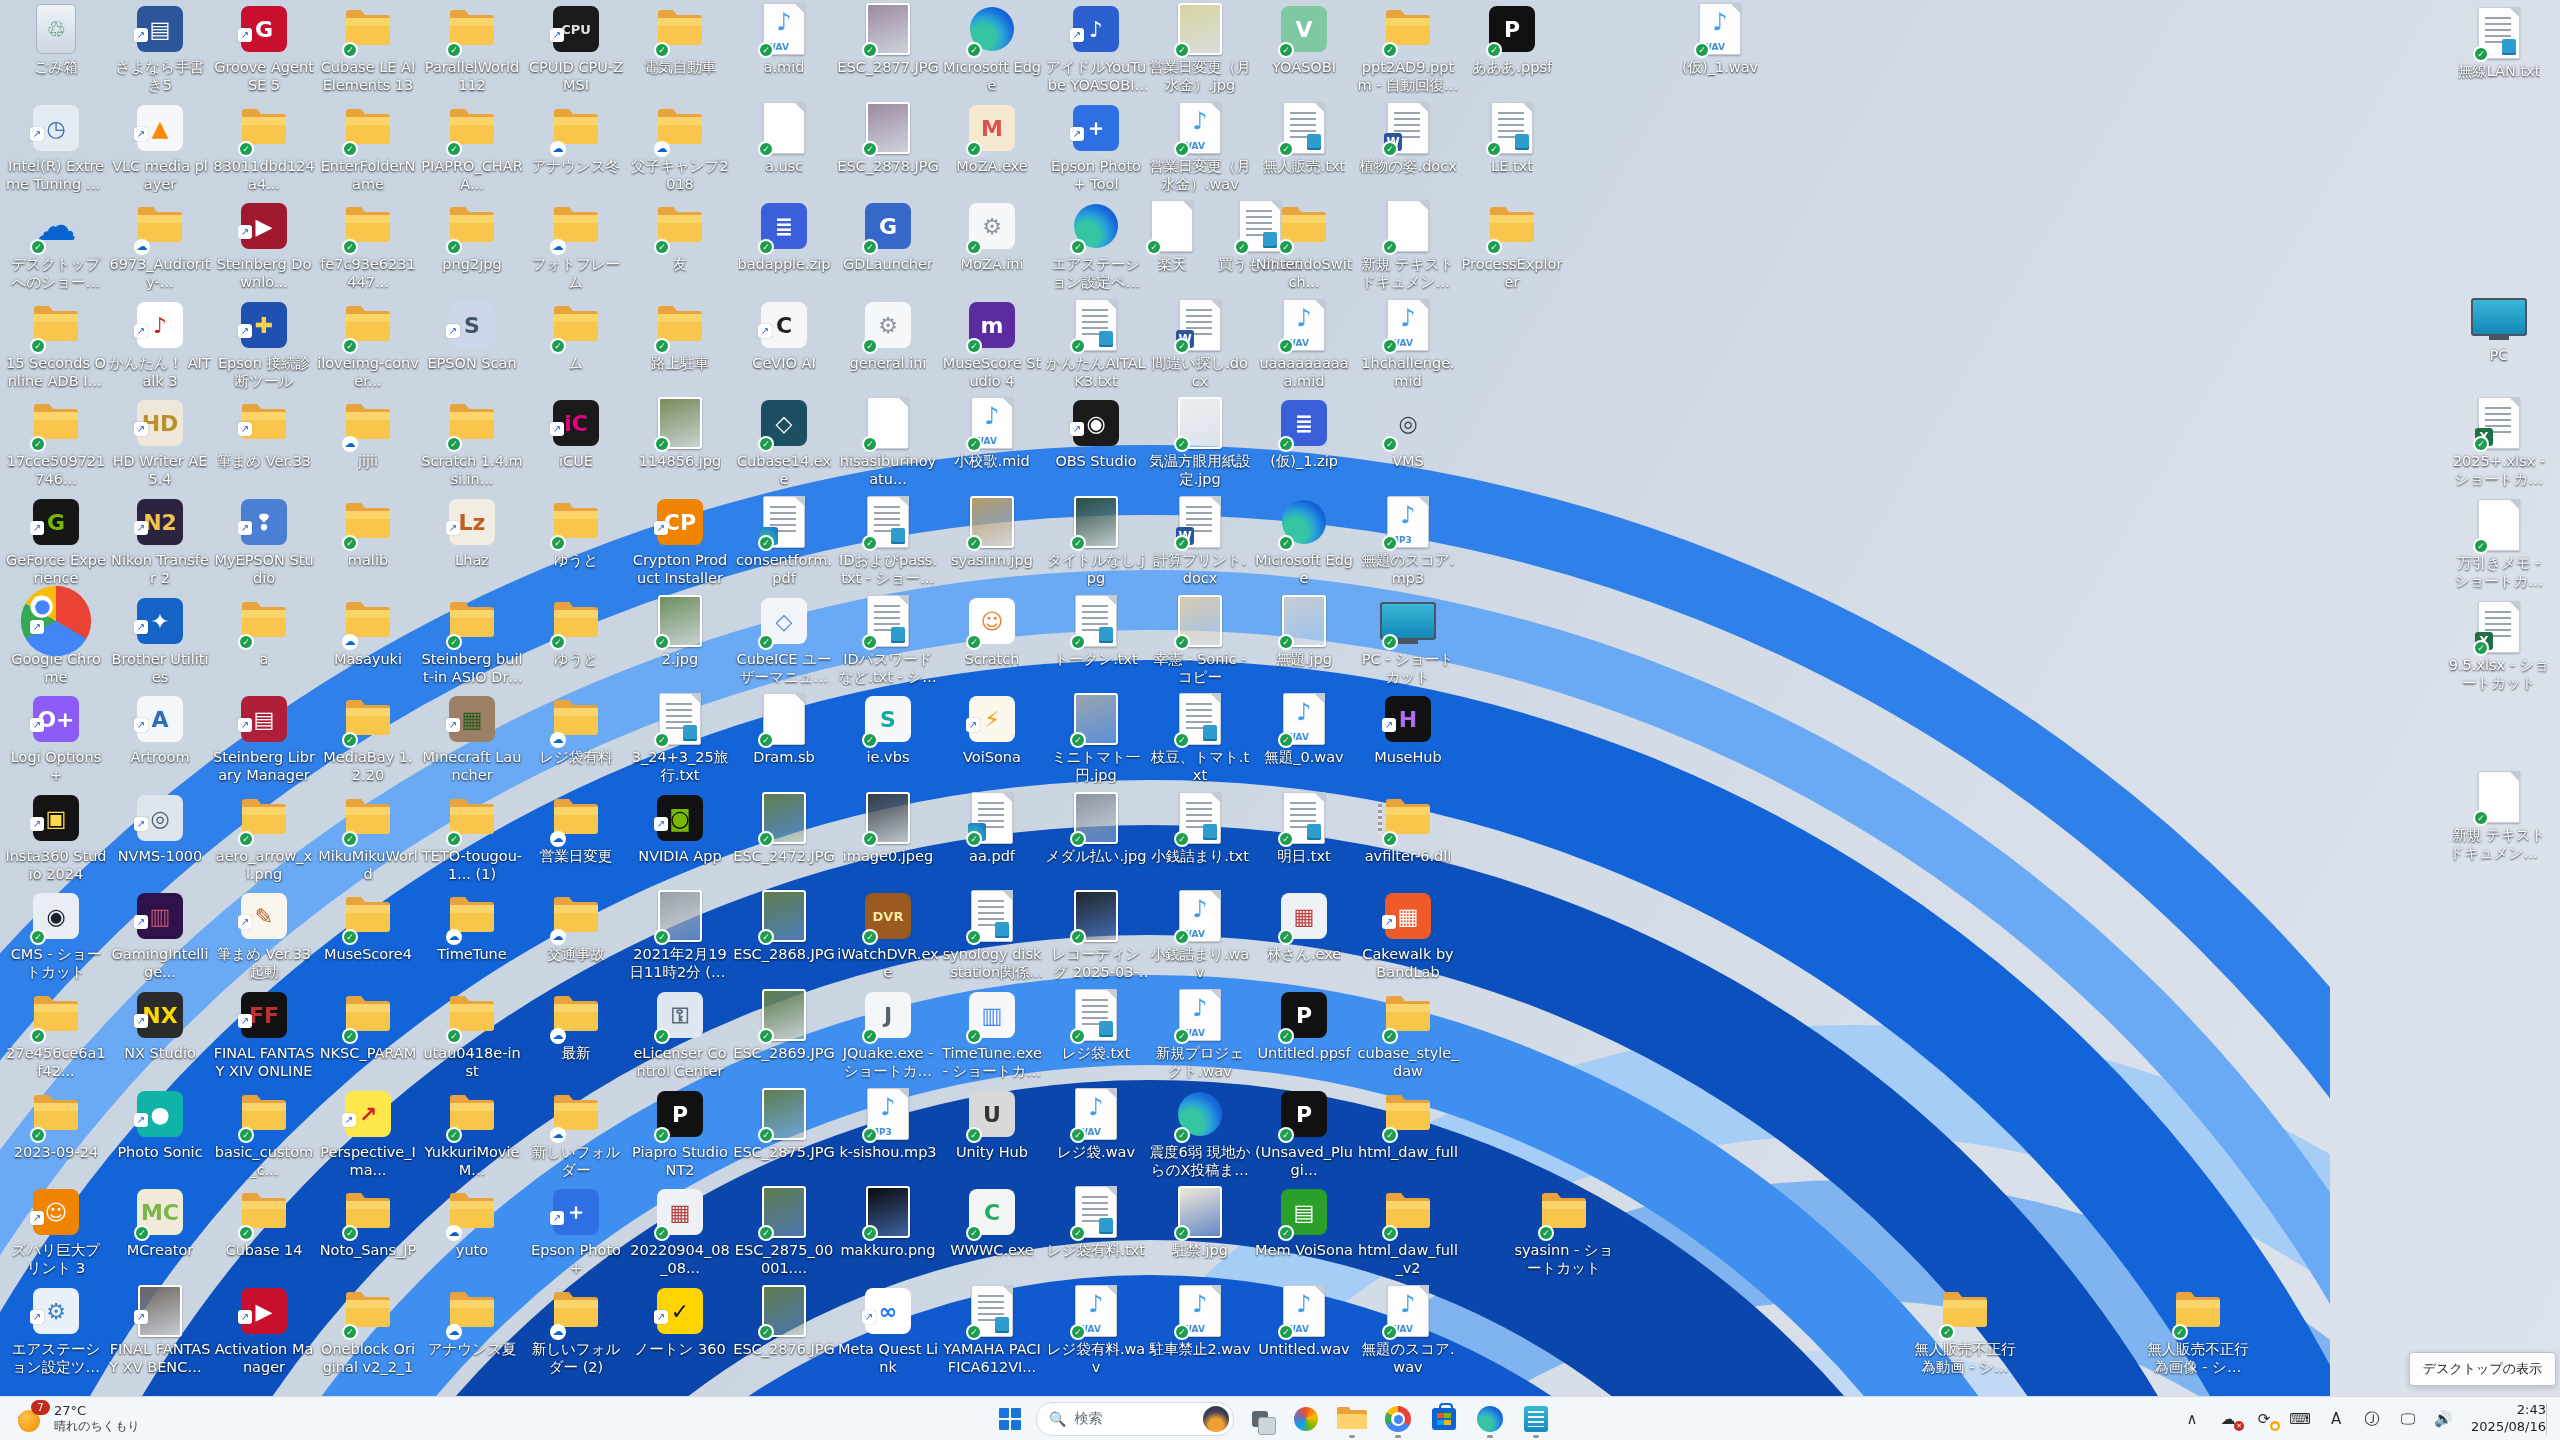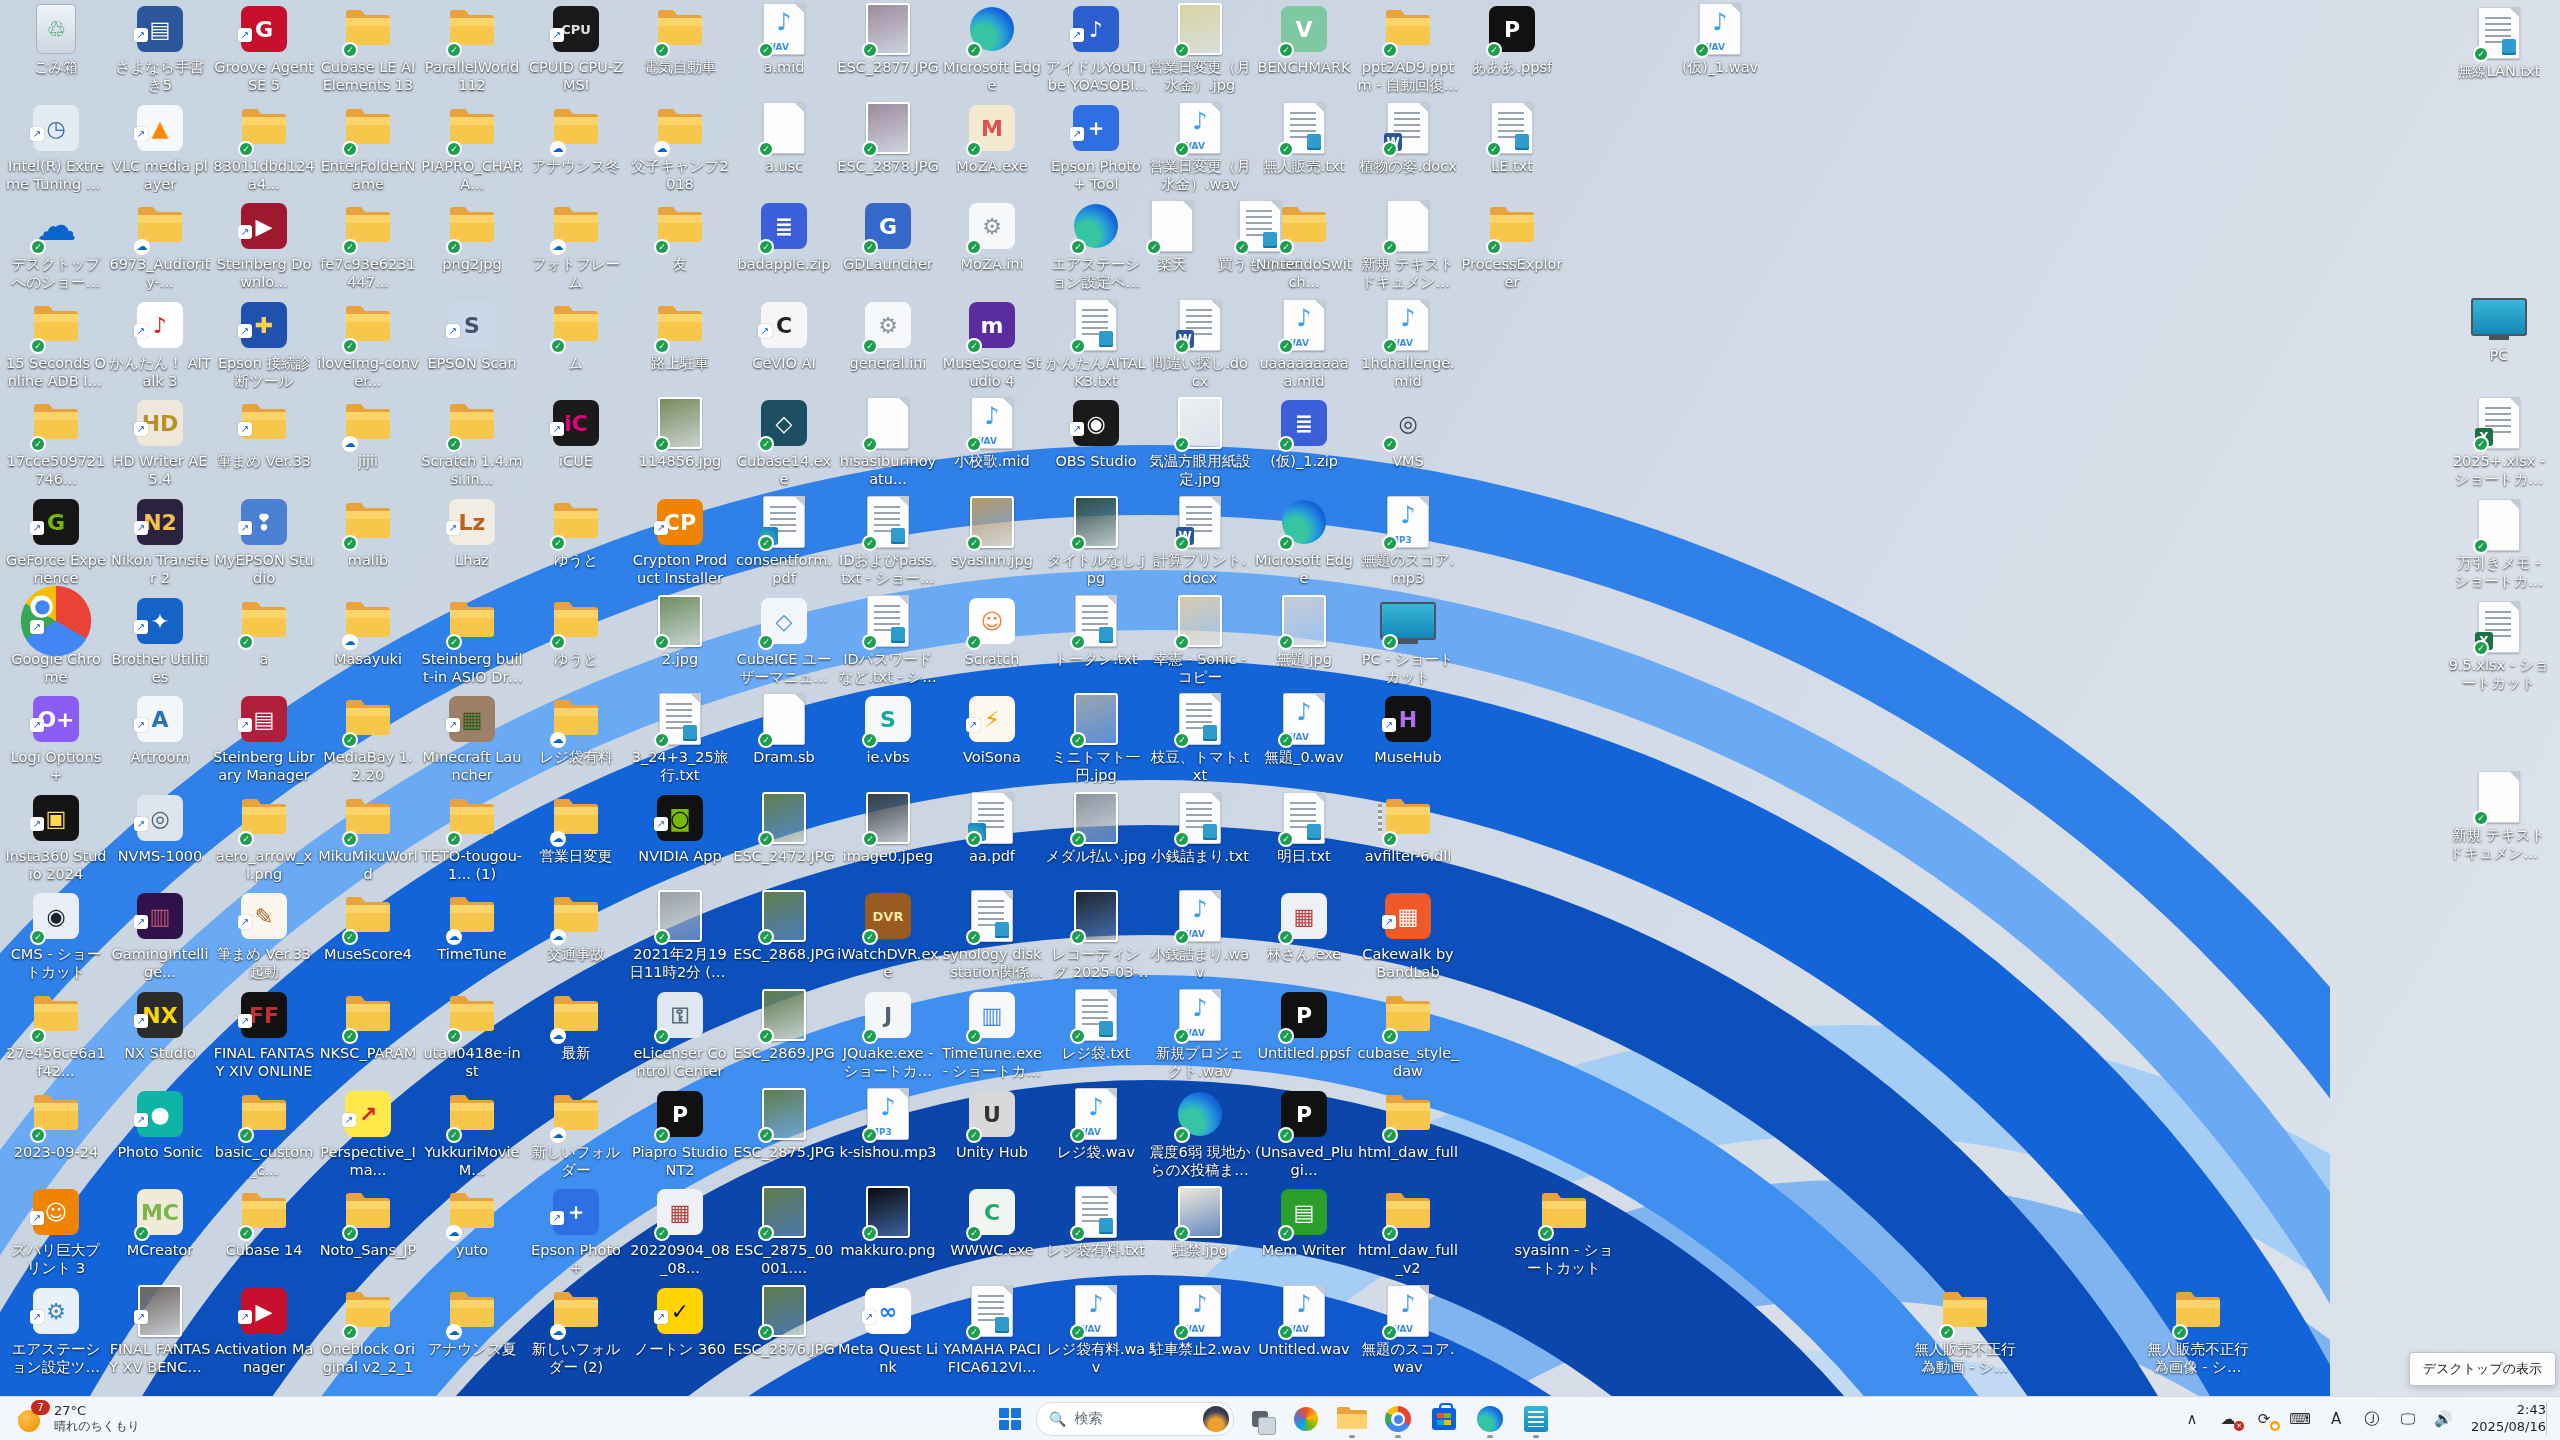--- a/index.html
+++ b/index.html
@@ -1829,21 +1829,21 @@
         </div>
         <div class="lbl">駐車禁止2.wav</div>
       </div>
       <div class="ico" style="left: 1252px; top: 2px;">
         <div class="art">
           <div class="tile" style="width:46px;height:46px;background:#7ec9a2;color:#ffffff;font-size:22px;">V</div>
           <span class="badge-c">
             <i>✓</i>
           </span>
         </div>
-        <div class="lbl">BENCHMARK</div>
+        <div class="lbl">YOASOBI</div>
       </div>
       <div class="ico" style="left: 1252px; top: 101px;">
         <div class="art">
           <div class="doc">
             <span class="fold"></span>
             <span class="lines"></span>
             <span class="pad"></span>
           </div>
           <span class="badge-c">
             <i>✓</i>
@@ -1957,21 +1957,21 @@
         </div>
         <div class="lbl">(Unsaved_Plugi...</div>
       </div>
       <div class="ico" style="left: 1252px; top: 1185px;">
         <div class="art">
           <div class="tile" style="width:46px;height:46px;background:#2aa02a;color:#ffffff;font-size:22px;">▤</div>
           <span class="badge-c">
             <i>✓</i>
           </span>
         </div>
-        <div class="lbl">Mem Writer</div>
+        <div class="lbl">Mem VoiSona</div>
       </div>
       <div class="ico" style="left: 1252px; top: 1284px;">
         <div class="art">
           <div class="doc">
             <span class="fold"></span>
             <span class="note">♪</span>
             <span class="ext">WAV</span>
           </div>
           <span class="badge-c">
             <i>✓</i>

